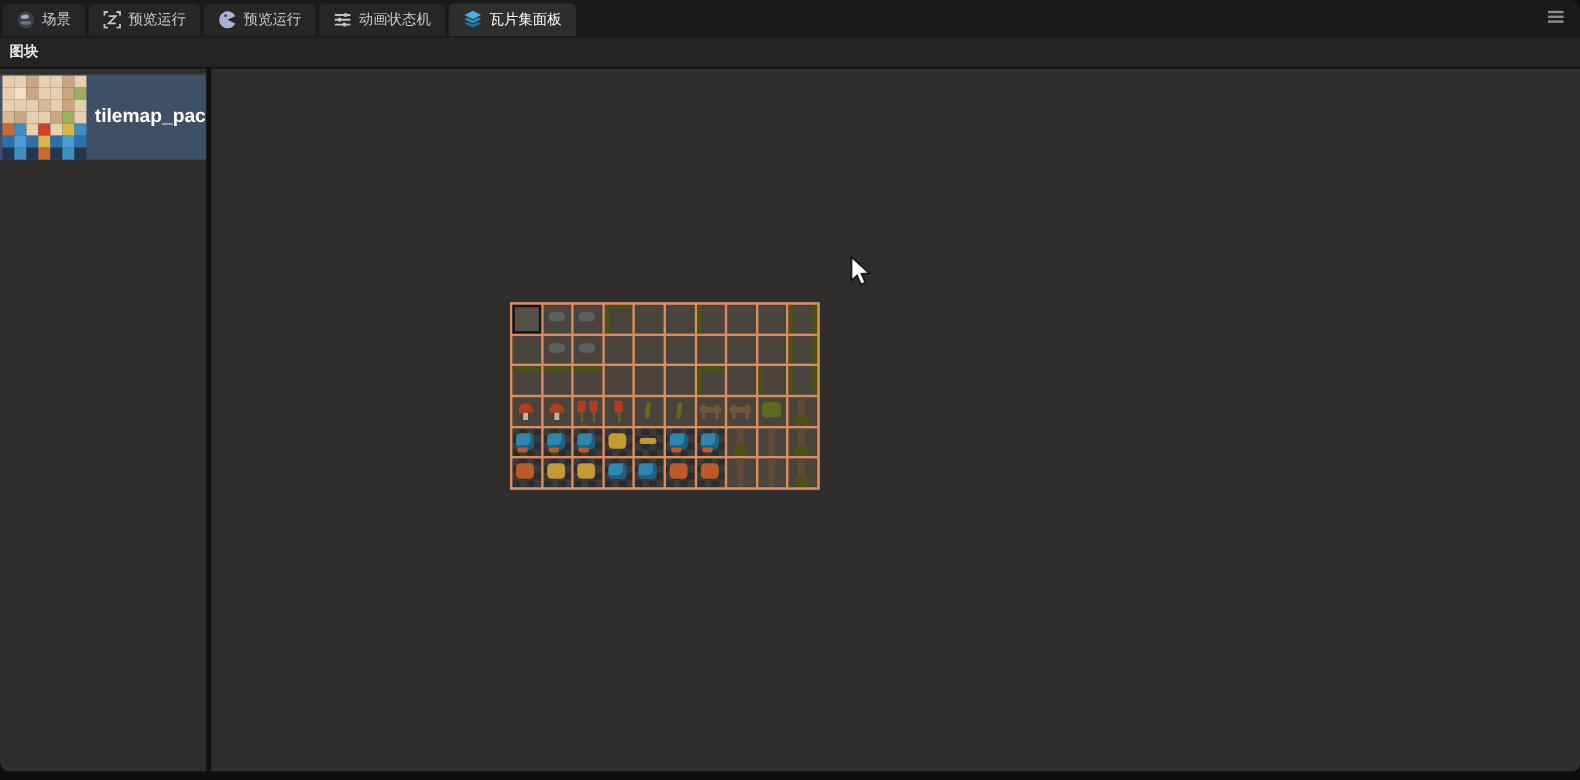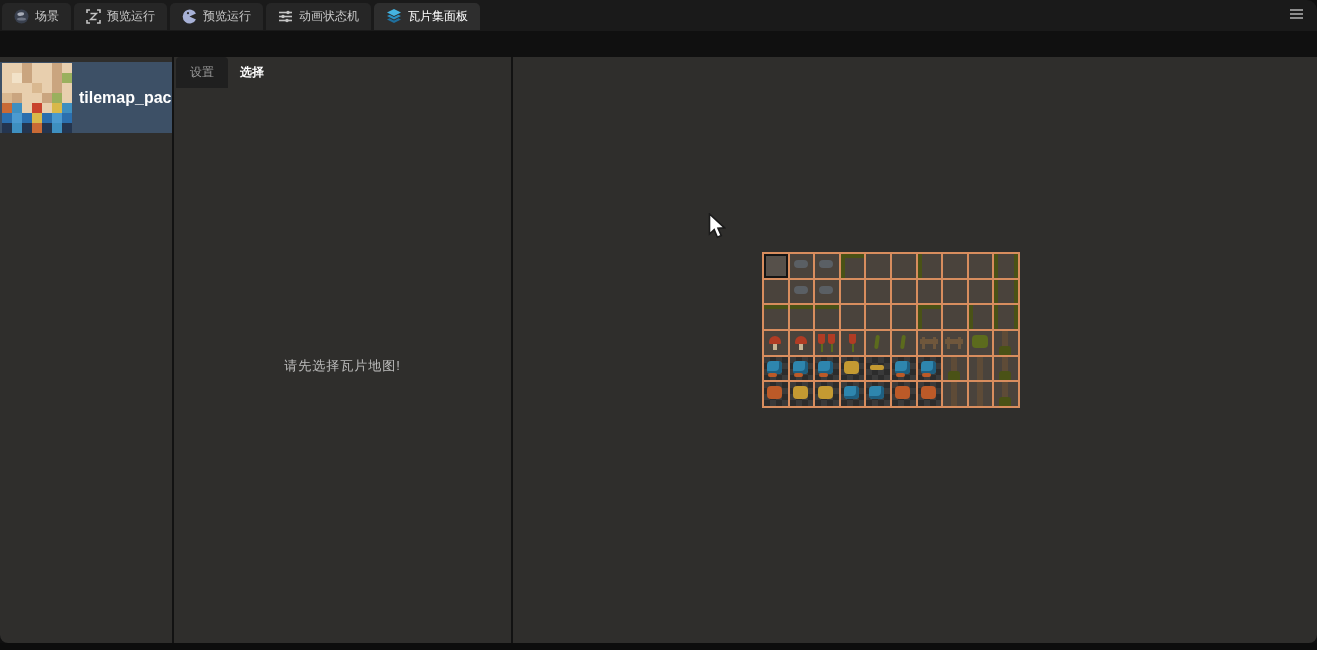--- a/index.html
+++ b/index.html
@@ -146,20 +146,23 @@
         </div>
       </div>
     <div class="top-bar-spacer"></div>
     <div class="menu-btn">
         <i></i>
         <i></i>
         <i></i>
       </div>
   </div>
 
+  <div class="panel-header">
+    <span class="title">图块</span>
+  </div>
 
   <div class="content">
     <div class="sidebar" id="sidebar">
         <div class="tile-item" style="background: rgb(61, 80, 102);">
           <div class="thumb">
             <i style="background: rgb(232, 207, 174);"></i>
             <i style="background: rgb(232, 207, 174);"></i>
             <i style="background: rgb(202, 165, 127);"></i>
             <i style="background: rgb(232, 207, 174);"></i>
             <i style="background: rgb(232, 207, 174);"></i>
@@ -205,29 +208,20 @@
             <i style="background: rgb(36, 53, 79);"></i>
             <i style="background: rgb(201, 106, 53);"></i>
             <i style="background: rgb(36, 53, 79);"></i>
             <i style="background: rgb(62, 143, 192);"></i>
             <i style="background: rgb(36, 53, 79);"></i>
           </div>
           <div class="label">tilemap_packed</div>
         </div>
       </div>
     <div class="v-divider"></div>
-    <div class="inspector">
-      <div class="ins-tabs" id="ins-tabs">
-          <div class="ins-tab shaded">设置</div>
-          <div class="ins-tab plainb">选择</div>
-        </div>
-      <div class="ins-body">
-        <span class="hint">请先选择瓦片地图!</span>
-      </div>
-    </div>
     <div class="v-divider"></div>
     <div class="viewer">
       <div class="tileset-grid" id="tileset-grid">
           <div class="cell sel"></div>
           <div class="cell">
             <span class="a-cloud"></span>
           </div>
           <div class="cell">
             <span class="a-cloud"></span>
           </div>

